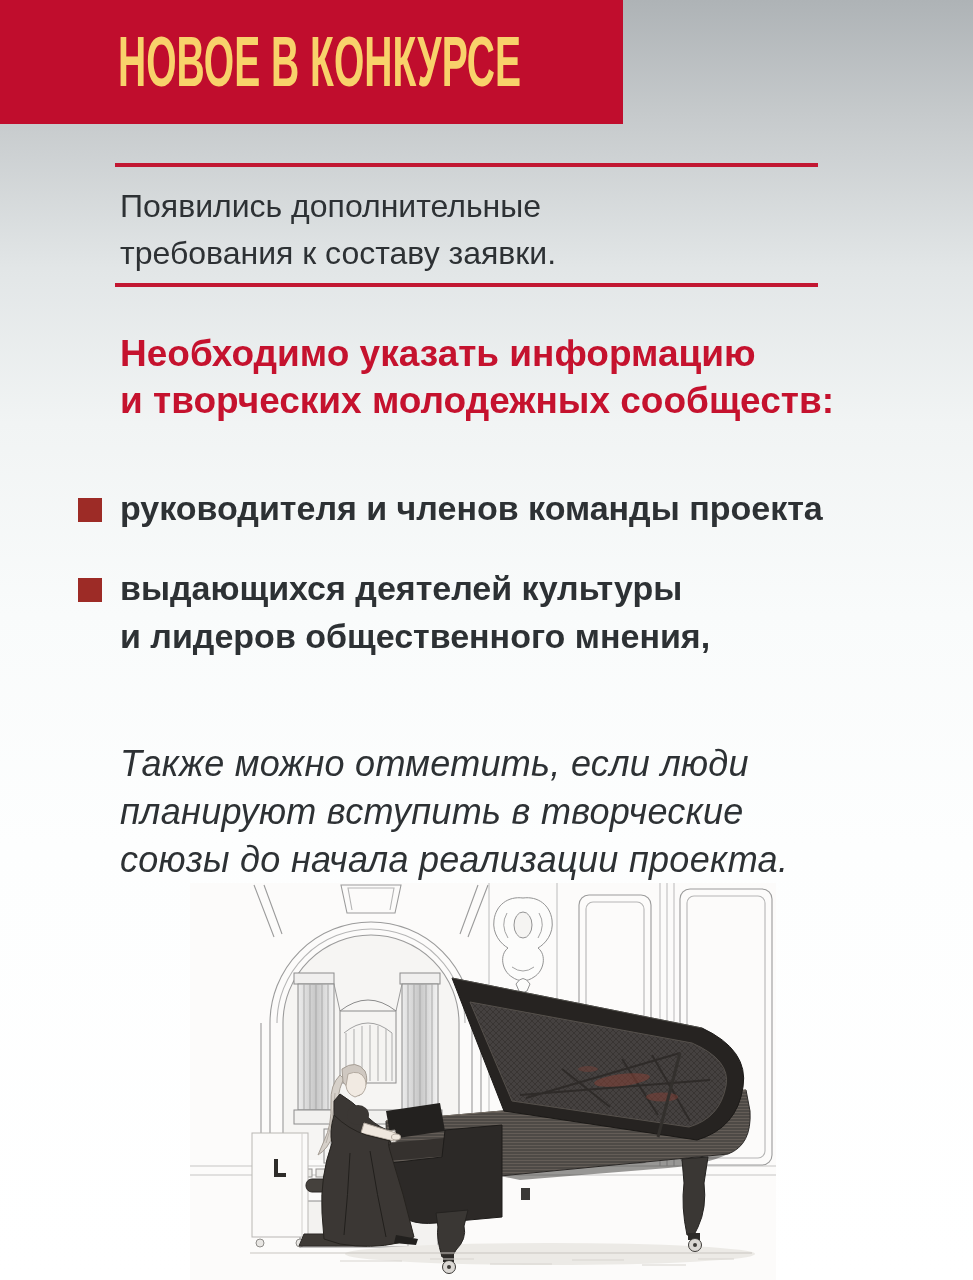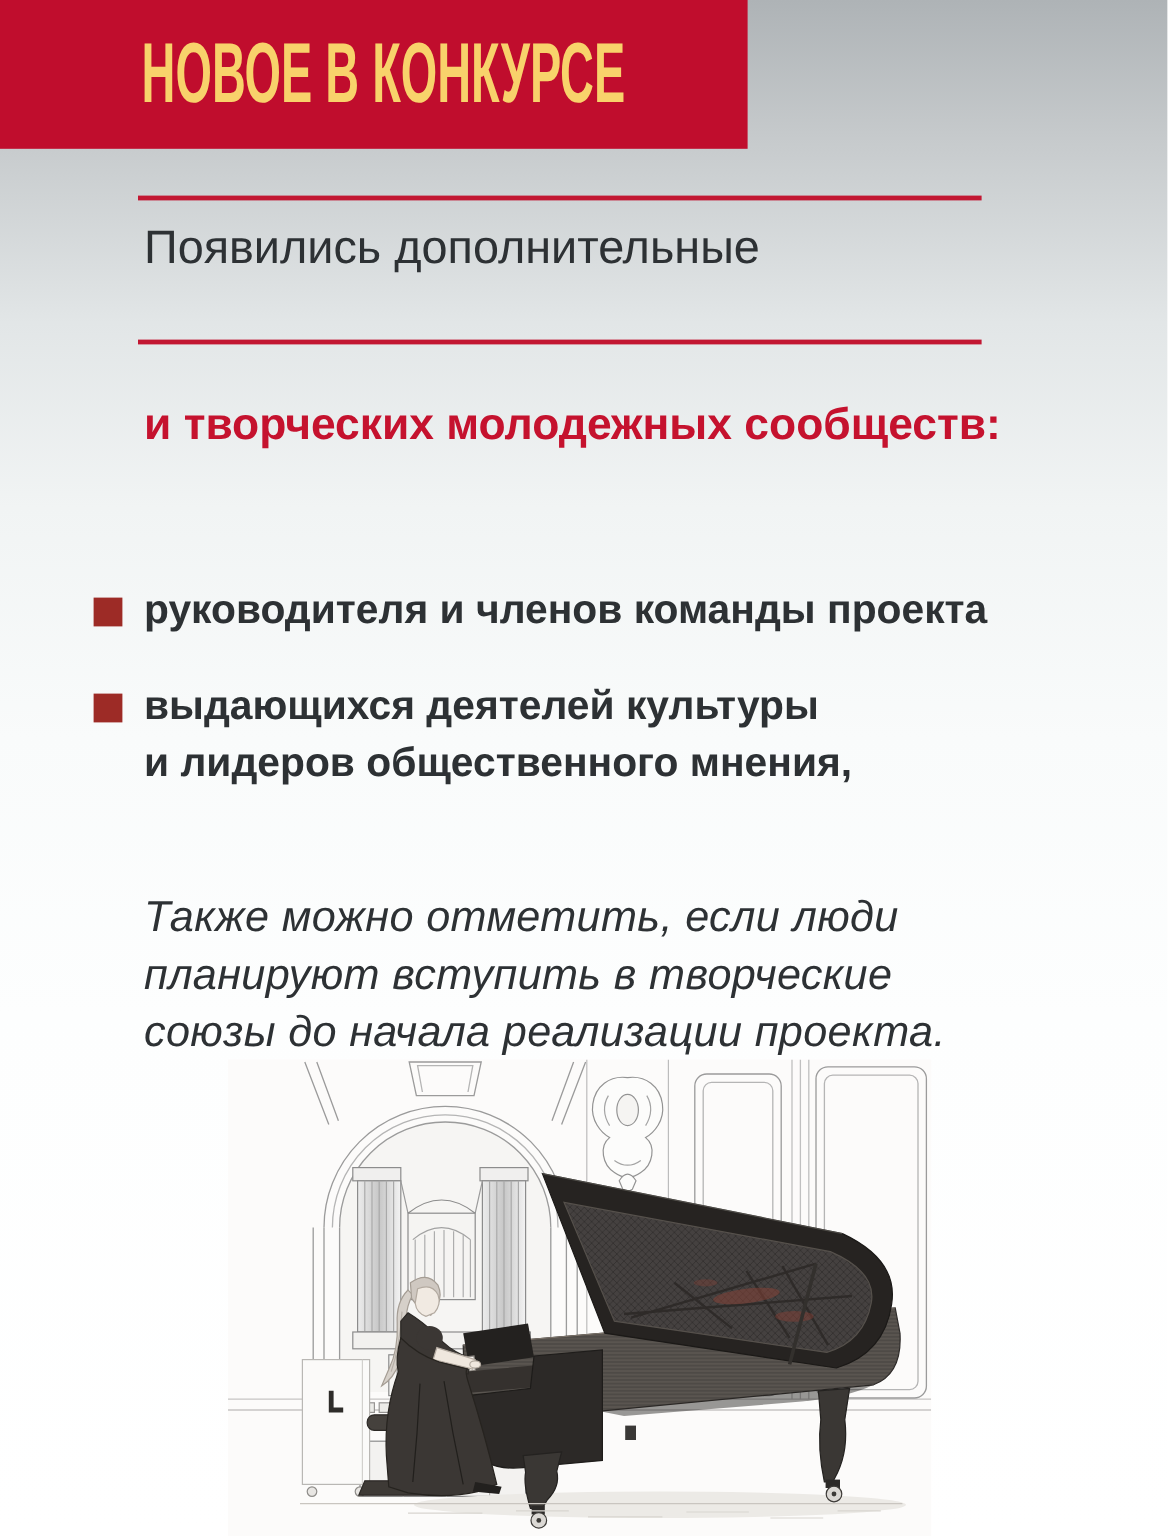--- a/index.html
+++ b/index.html
@@ -9,21 +9,21 @@
     font-family:"Liberation Sans", sans-serif;color:#2d3134;
   }
   .banner{position:absolute;left:0;top:0;width:623px;height:124px;background:#c00d2d;}
   .banner-title{
     display:inline-block;margin-left:118px;line-height:124px;font-size:71px;font-weight:700;
     color:#f8d26b;white-space:nowrap;transform:scaleX(0.55);transform-origin:0 50%;letter-spacing:0;
   }
   .divider{position:absolute;left:115px;width:703px;height:4px;background:#c21732;}
   .divider.top{top:163px;}
   .divider.bottom{top:283px;}
-  .intro{position:absolute;left:120px;top:183px;font-size:39px;line-height:47px;color:#2d3134;}
+  .intro{position:absolute;left:120px;top:183px;font-size:32px;line-height:47px;color:#2d3134;}
   .line{white-space:nowrap;}
   .req-heading{position:absolute;left:120px;top:330px;font-size:37px;font-weight:700;line-height:47px;color:#c5122e;}
   .bullet-marker{position:absolute;left:78px;width:24px;height:24px;background:#9d2b26;}
   .bullet-text{position:absolute;left:120px;font-size:34px;line-height:48px;color:#2d3134;font-weight:bold;}
   #b1-marker{top:498px;} #b1-text{top:484px;}
   #b2-marker{top:578px;} #b2-text{top:564px;}
   .note{position:absolute;left:120px;top:740px;font-size:36px;font-style:italic;line-height:48px;color:#2d3134;letter-spacing:0.3px;}
   .illustration{position:absolute;left:190px;top:883px;width:586px;height:397px;background:#fcfbfa;}
   .illustration svg{display:block;}
 </style>
@@ -33,25 +33,27 @@
 <div class="canvas">
 
   <div class="banner">
     <span class="banner-title">НОВОЕ В КОНКУРСЕ</span>
   </div>
 
   <div class="divider top"></div>
 
   <div class="intro">
     <div class="line">Появились дополнительные</div>
+    <div class="line">требования к составу заявки.</div>
   </div>
 
   <div class="divider bottom"></div>
 
   <div class="req-heading">
+    <div class="line">Необходимо указать информацию</div>
     <div class="line">и творческих молодежных сообществ:</div>
   </div>
 
   <div class="bullet-marker" id="b1-marker"></div>
   <div class="bullet-text" id="b1-text">
     <div class="line">руководителя и членов команды проекта</div>
   </div>
 
   <div class="bullet-marker" id="b2-marker"></div>
   <div class="bullet-text" id="b2-text">

